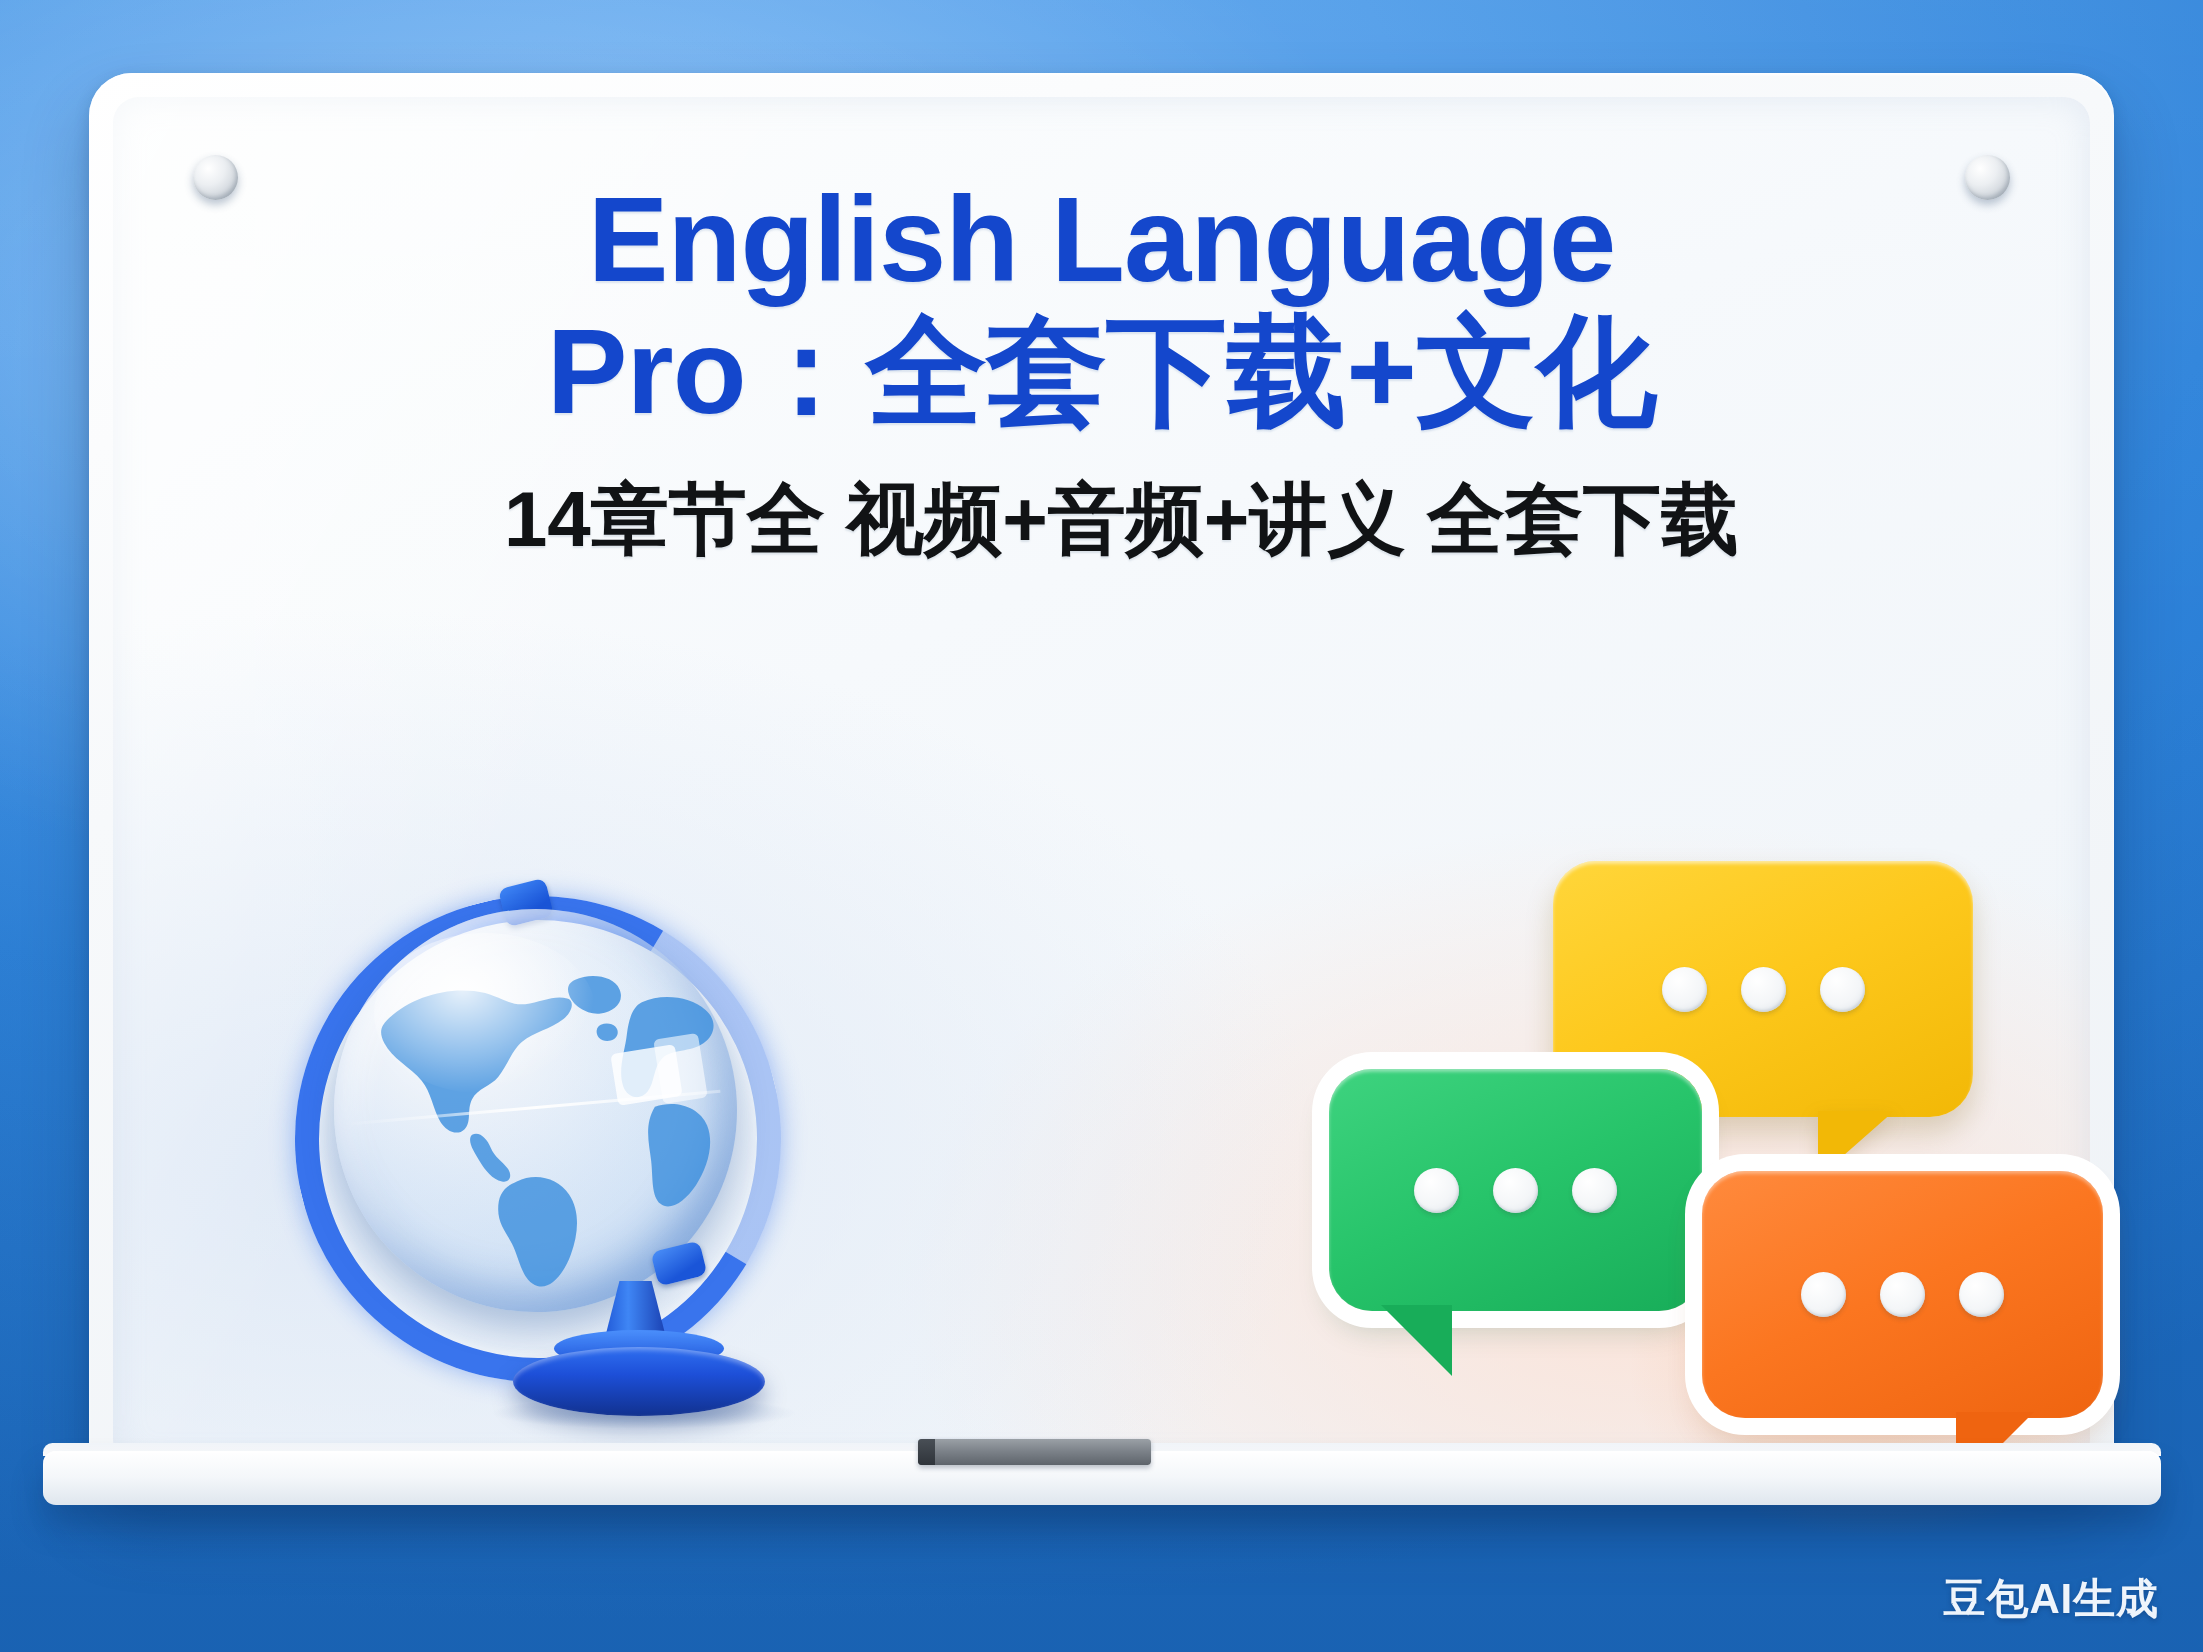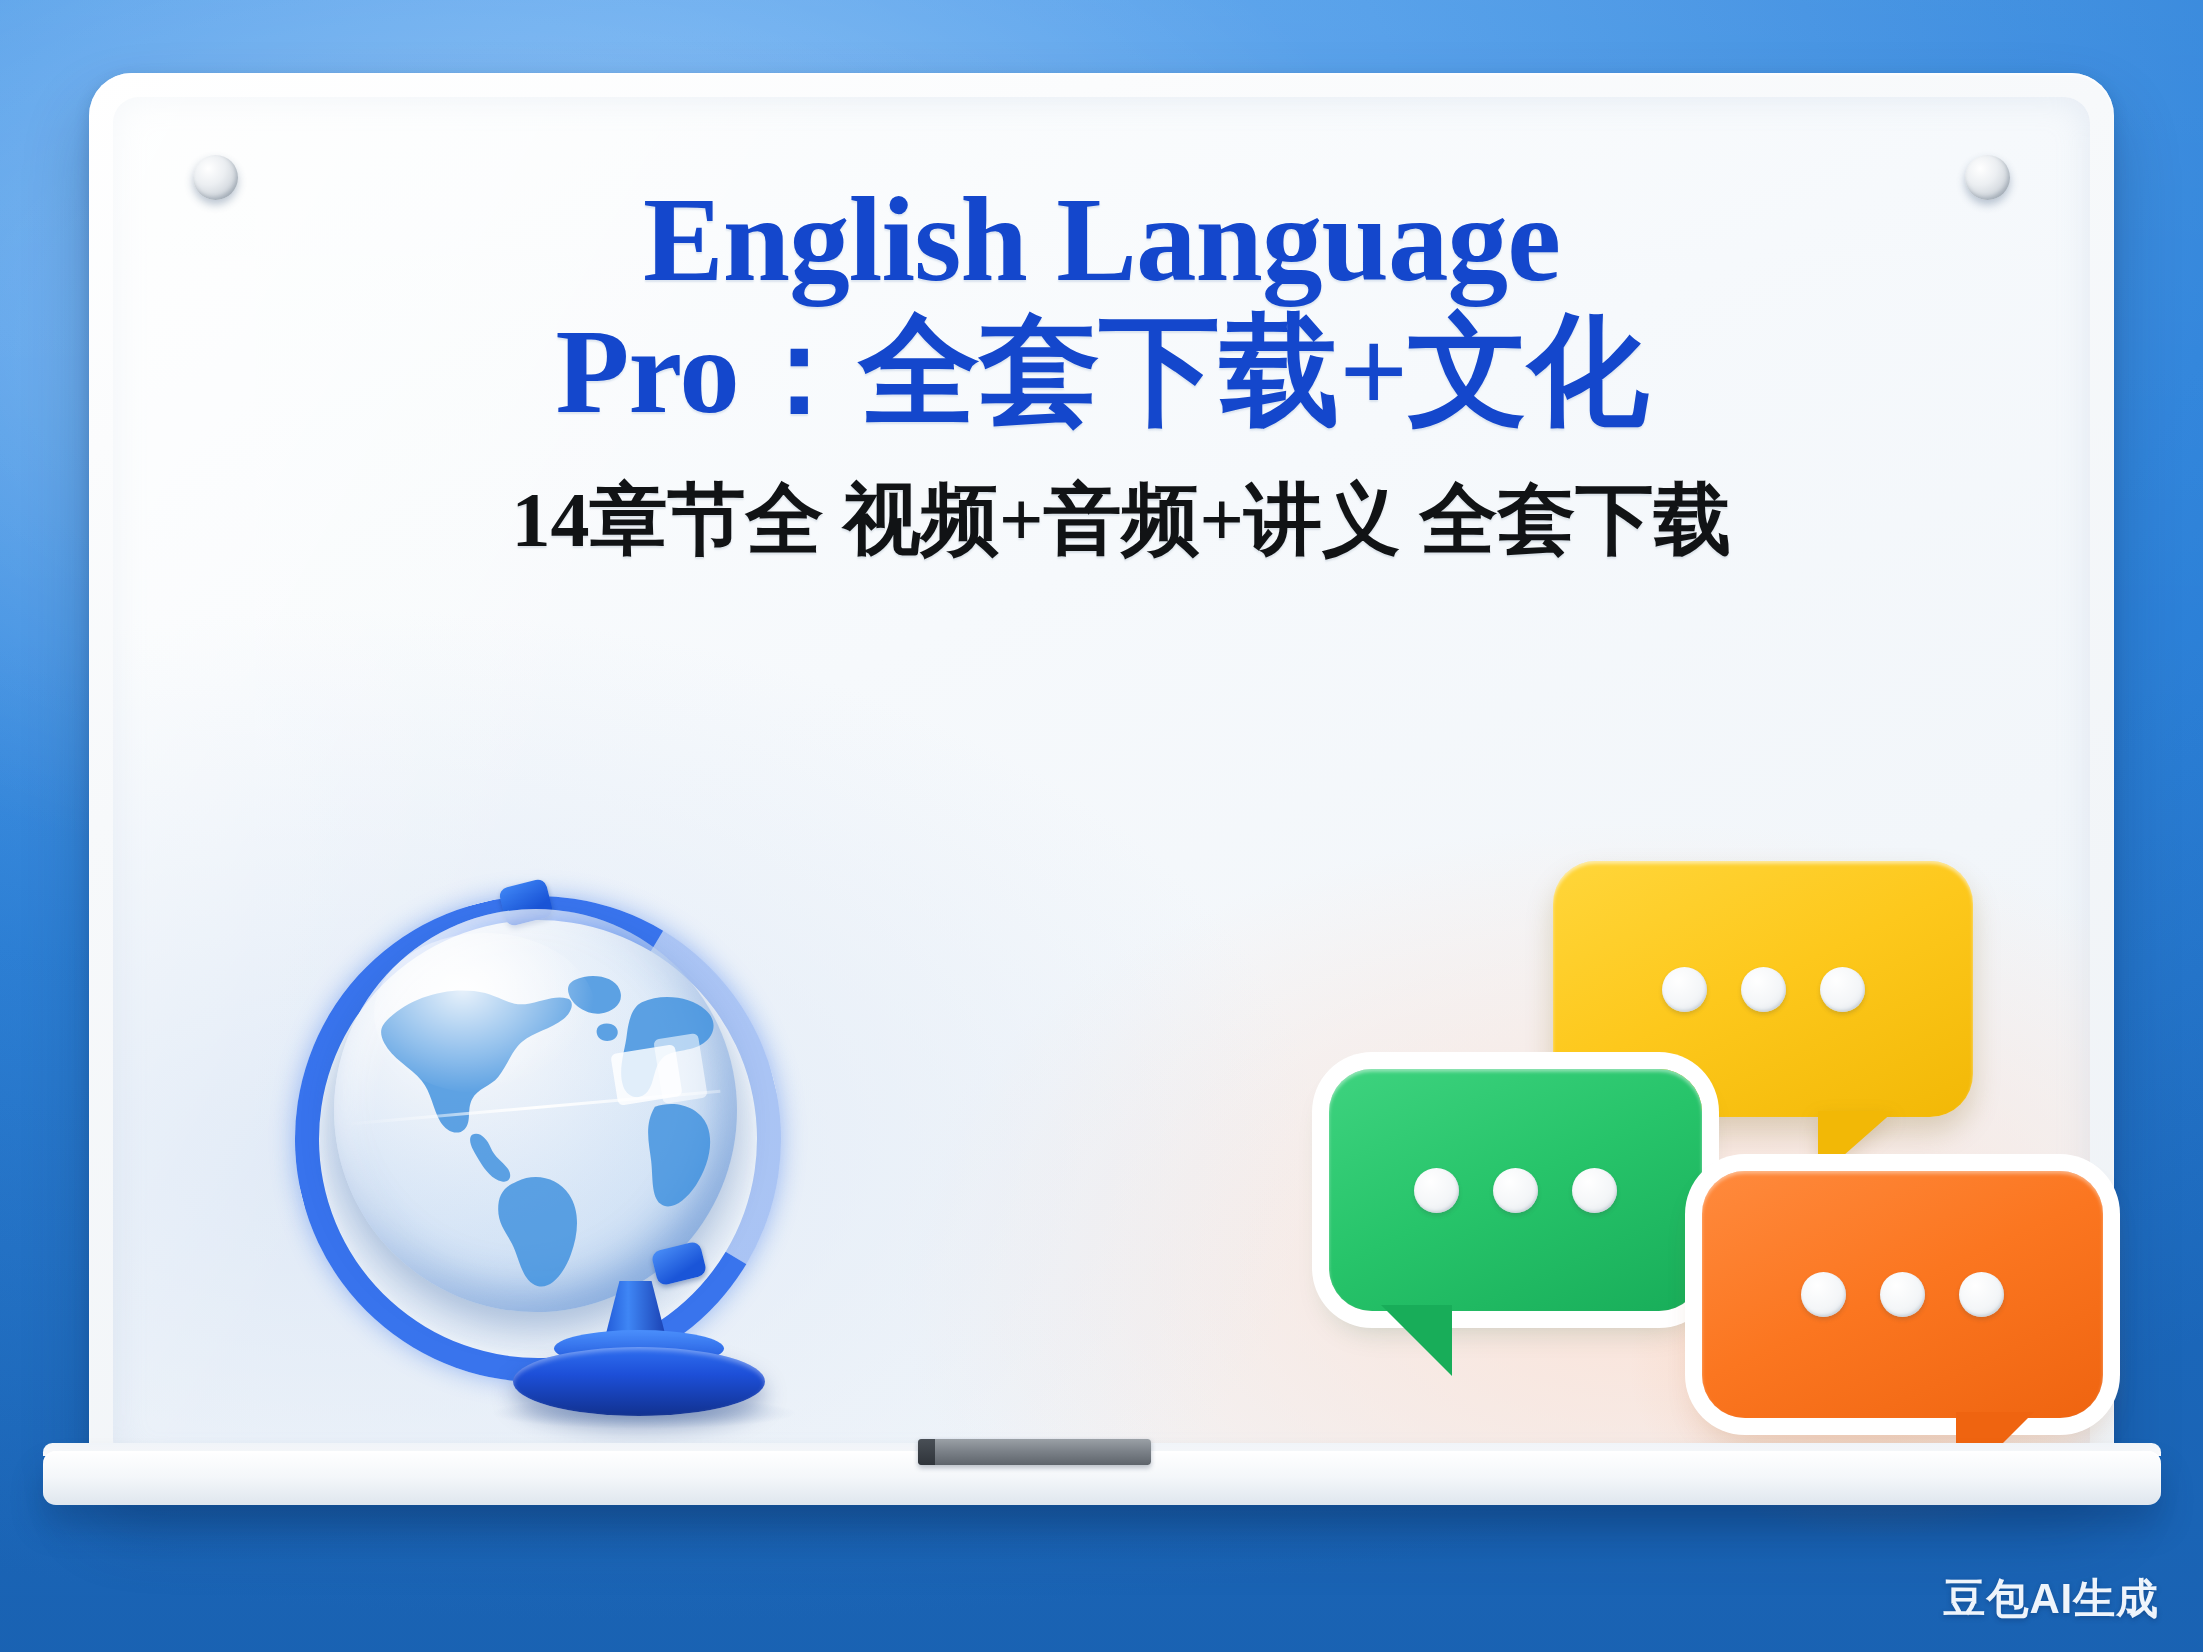--- a/index.html
+++ b/index.html
@@ -32,21 +32,20 @@
     left: 89px;
     top: 73px;
     width: 2025px;
     height: 1417px;
     border-radius: 43px;
     background: linear-gradient(160deg, #ffffff 0%, #f7f9fb 35%, #eef2f6 100%);
     box-shadow:
       0 37px 65px rgba(10,45,95,0.30),
       0 5.6px 15px rgba(10,45,95,0.18),
       inset 0 1.9px 2.8px rgba(255,255,255,0.9);
-    font-family: Liberation Serif, serif;
   }
   #board-surface {
     position: absolute;
     left: 24px;
     top: 24px;
     right: 24px;
     bottom: 24px;
     border-radius: 26px;
     background:
       radial-gradient(85% 70% at 12% 78%, #dfe9f6 0%, rgba(223,233,246,0) 58%),

